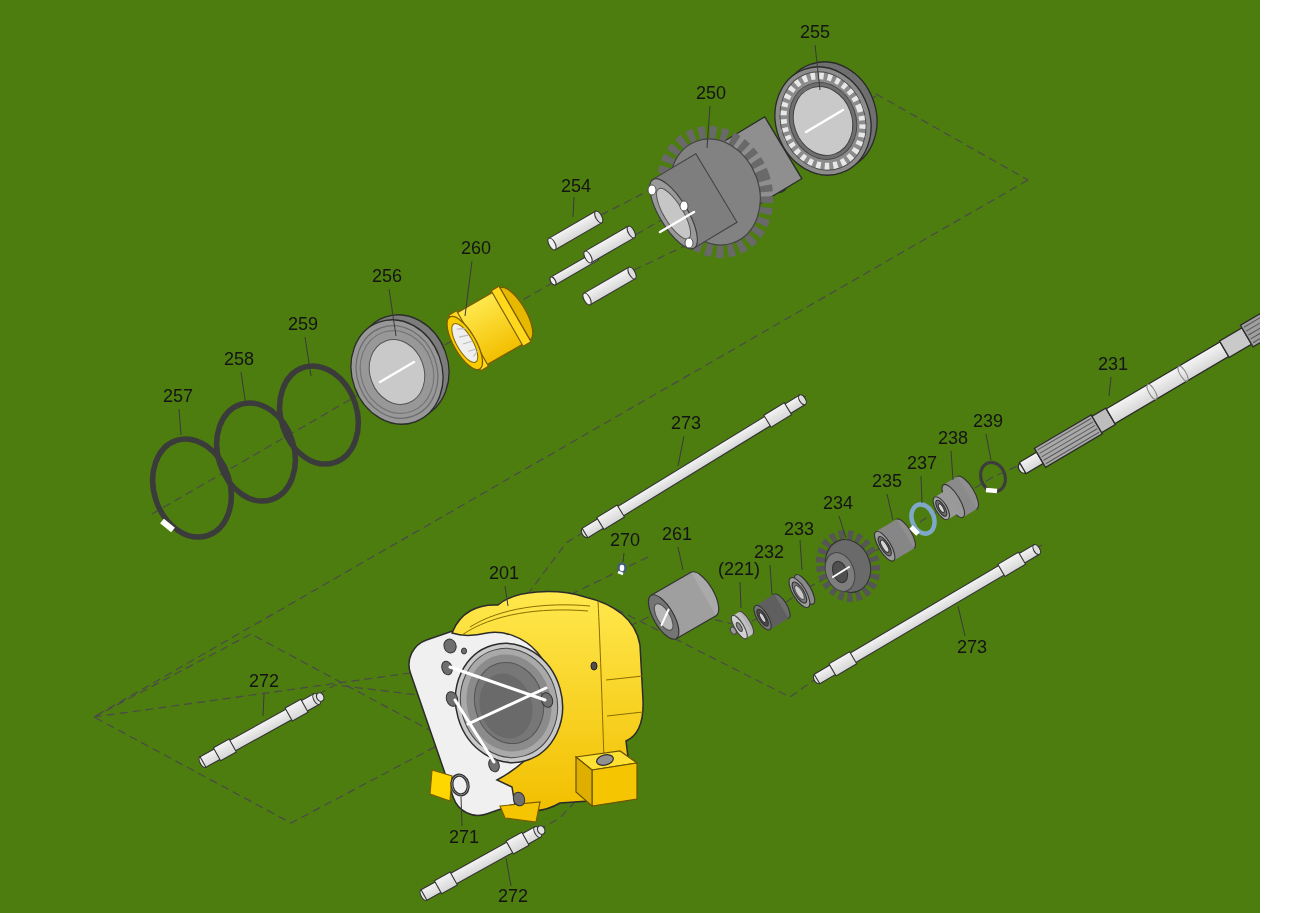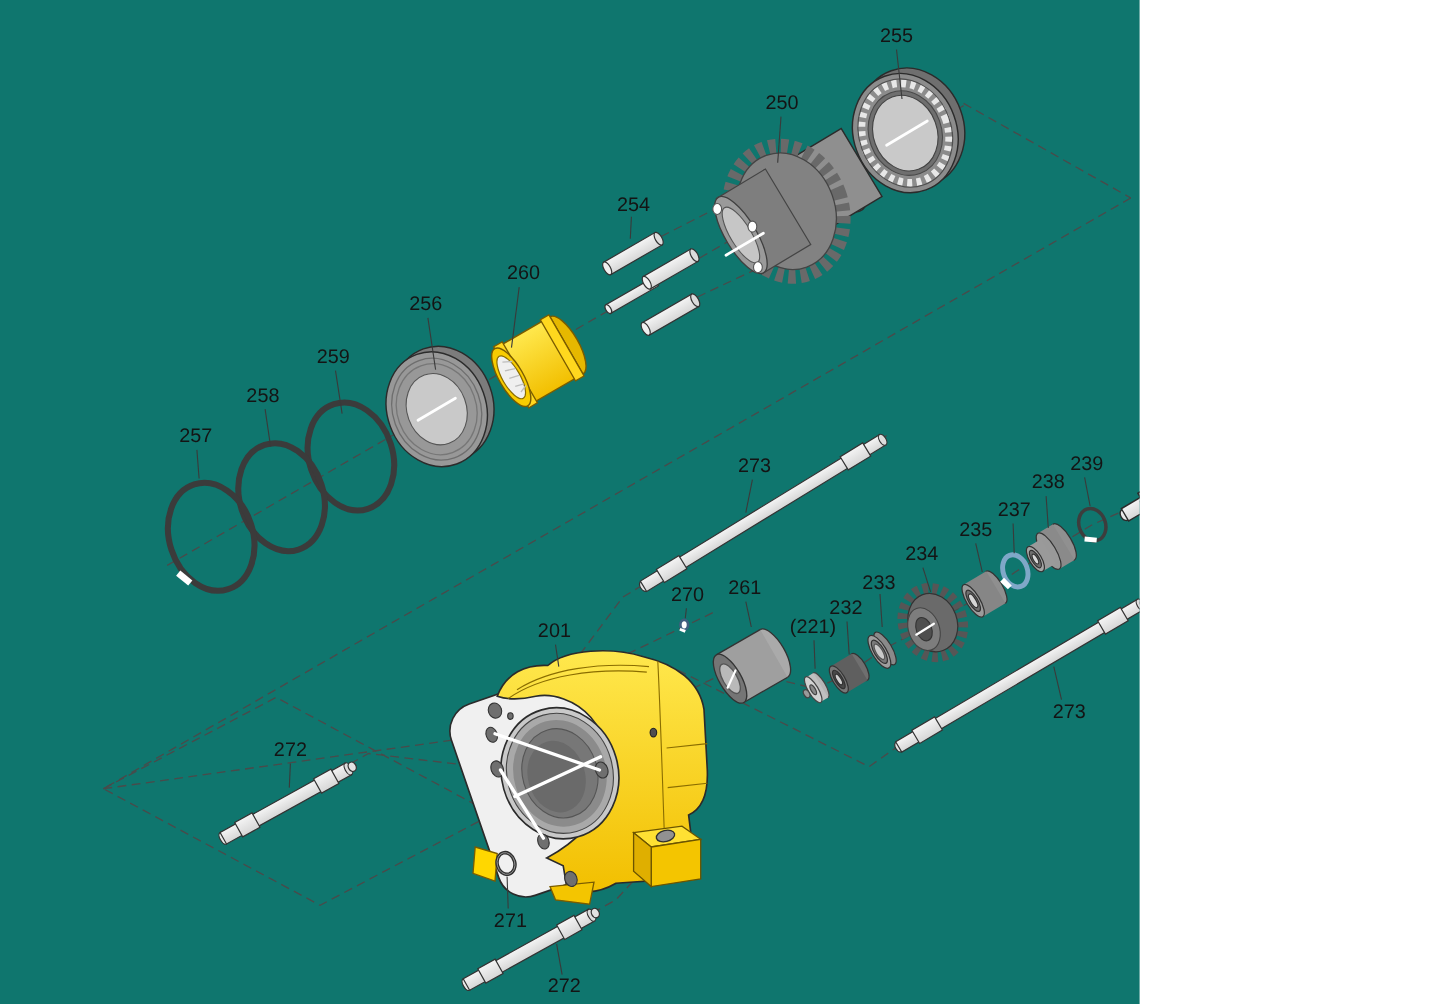--- a/index.html
+++ b/index.html
@@ -1,16 +1,16 @@
 <!DOCTYPE html>
 <html><head>
 <meta charset="utf-8">
 <style>
   html,body{margin:0;padding:0;background:#ffffff;}
-  .stage{position:relative;width:1036px;height:913px;background:#0f766e;overflow:hidden;}
+  .stage{position:relative;width:1260px;height:913px;background:#4d7c0f;overflow:hidden;}
   svg{display:block;}
   .lbl{font-family:"Liberation Sans",sans-serif;font-size:18px;fill:#141414;}
   .leader{stroke:#3a3a3a;stroke-width:1;}
   .dash{stroke:#4a4a4a;stroke-width:1.2;fill:none;stroke-dasharray:8 5;}
   .outl{stroke:#2b2b2b;stroke-width:1.3;}
   .white-slash{stroke:#ffffff;stroke-linecap:round;}
 </style>
 </head>
 <body>
 

